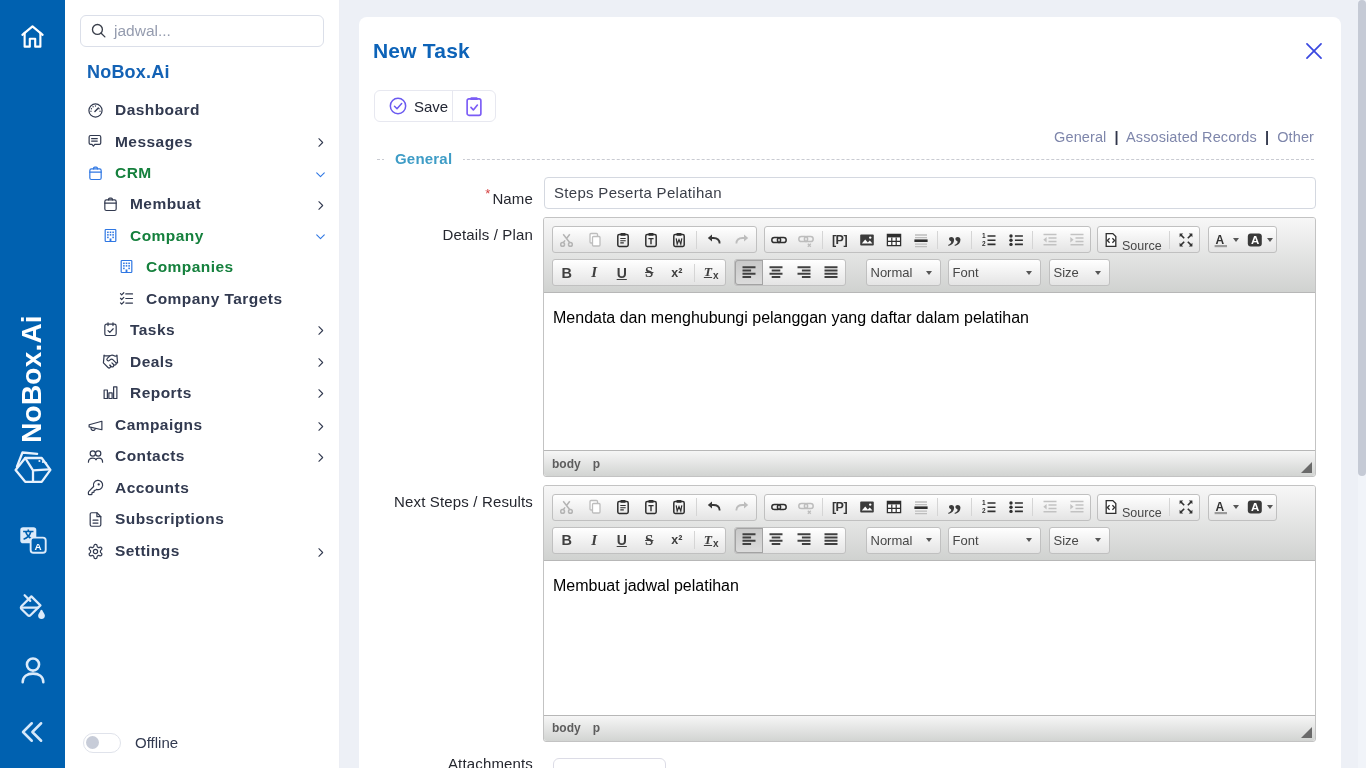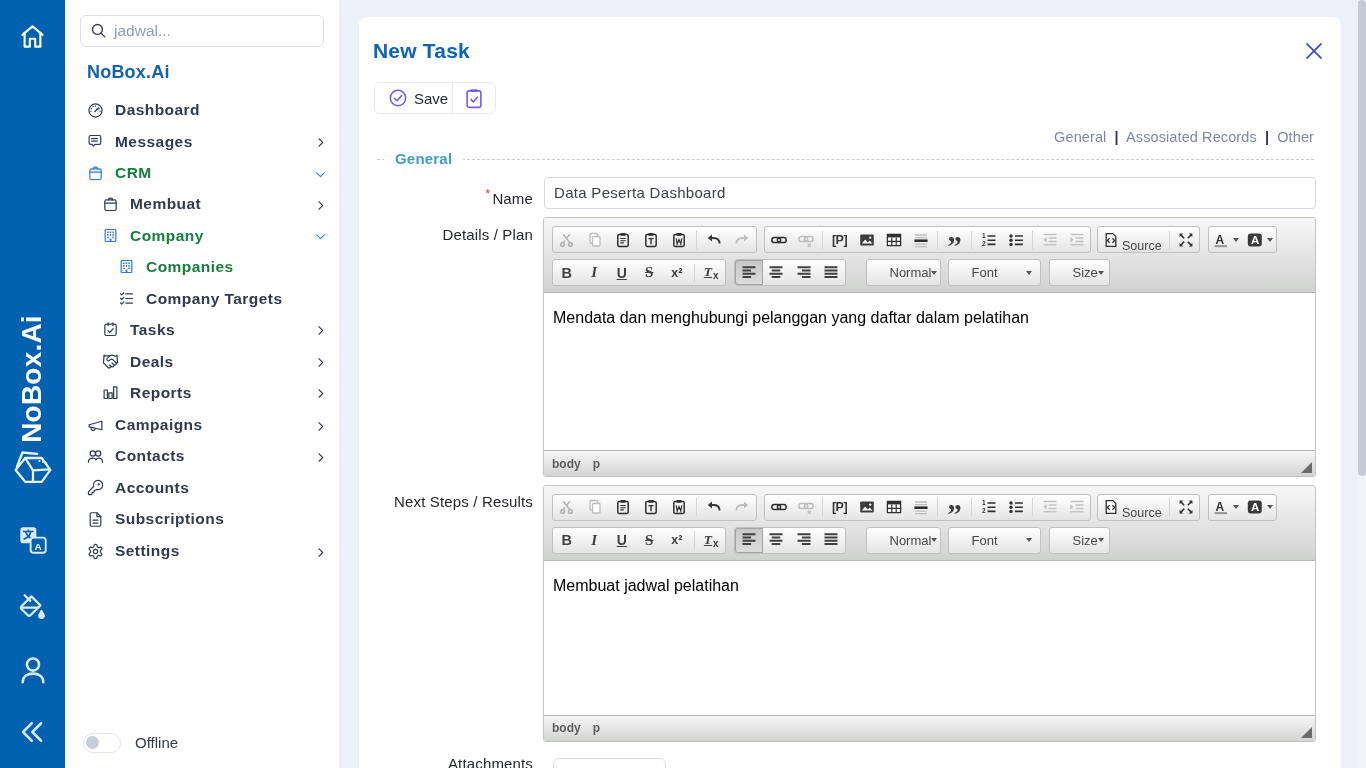--- a/index.html
+++ b/index.html
@@ -14,42 +14,42 @@
 #search span{color:#959caf;font-size:15.5px}
 #sbrand{position:absolute;left:22px;top:62px;font-size:18px;font-weight:700;color:#1362b5;letter-spacing:.2px}
 .mi{position:absolute;height:22px;display:flex;align-items:center;gap:11px;font-size:15.5px;font-weight:700;color:#323a50;letter-spacing:.45px}
 .mi.blue{color:#15803d}
 #offline{position:absolute;left:18px;top:733px;display:flex;align-items:center;gap:14px}
 #offtrack{width:38px;height:19.5px;border-radius:10px;background:#fff;border:1.5px solid #e0e3eb;position:relative}
 #offknob{position:absolute;left:1.5px;top:1.5px;width:13.5px;height:13.5px;border-radius:50%;background:#c7ccd8}
 #offline span{font-size:15px;color:#323a50}
 #title{position:absolute;left:14px;top:23px;font-size:21px;line-height:22px;font-weight:700;color:#0d63b8;letter-spacing:.2px}
 #close{position:absolute;left:942px;top:21px}
-#savebar{position:absolute;left:15px;top:65px;width:122px;height:32px;border:1px solid #e7e8f0;border-radius:6px;background:#fff;display:flex;align-items:center}
+#savebar{position:absolute;left:15px;top:73px;width:122px;height:32px;border:1px solid #e7e8f0;border-radius:6px;background:#fff;display:flex;align-items:center}
 #savebar .sv{flex:0 0 78px;display:flex;align-items:center;justify-content:flex-start;padding-left:13px;gap:6px;font-size:15px;color:#232735;border-right:1px solid #e7e8f0;height:100%}
 #savebar .cb{flex:1;display:flex;align-items:center;justify-content:center}
 #tabs{position:absolute;right:27px;top:112px;font-size:14.5px;color:#7e86ab;letter-spacing:.1px}
 #tabs b{color:#30354a;padding:0 4px}
 #fs{position:absolute;left:18px;top:142px;width:937px;border-top:1px dashed #c9cbd2}
 #fs span{position:absolute;left:7px;top:-10px;background:#fff;padding:0 11px;font-size:15px;font-weight:700;color:#3e9cc6;letter-spacing:.2px}
 .flabel{position:absolute;width:174px;text-align:right;font-size:15px;letter-spacing:.15px;color:#25272f}
 .flabel .req{color:#d43f3f;font-size:13px;vertical-align:6px;margin-right:2px}
 #nameinput{position:absolute;left:185px;top:160px;width:772px;height:31.5px;border:1px solid #d4d8e0;border-radius:4px;font-size:15px;letter-spacing:.3px;color:#3b3f49;display:flex;align-items:center;padding-left:9px}
 .cke{position:absolute;left:184px;width:773px;border:1px solid #c3c3c3;border-radius:3px;background:#f6f6f6}
 .tbar{padding:8px 7px 6px 8px;background:linear-gradient(#f7f7f7,#d0d2d0);border-bottom:1px solid #b7b7b7;border-radius:2px 2px 0 0}
 .trow{display:flex;align-items:center;height:27px}
 .trow+.trow{margin-top:6px}
 .tg{display:flex;align-items:center;height:27px;background:linear-gradient(#ffffff,#e4e4e4);border:1px solid #c0c0c0;border-radius:3px}
 .tb{width:28px;height:25px;display:flex;align-items:center;justify-content:center}
 .tbn{width:27px}
 .tb2{width:27.5px}
 .ts{width:1px;height:18px;background:#d5d5d5;margin:0 3px}
 .on{background:linear-gradient(#c8c8c8,#dcdcdc);box-shadow:inset 0 0 0 1px #a3a3a3;border-radius:3px 0 0 3px}
 .combo{display:flex;align-items:center;height:27px;background:linear-gradient(#ffffff,#e4e4e4);border:1px solid #c0c0c0;border-radius:3px;font-size:13px;color:#474747;justify-content:space-between}
-.combo .cl{padding-left:23px}
+.combo .cl{padding-left:4px}
 .car{width:0;height:0;border-left:3.5px solid transparent;border-right:3.5px solid transparent;border-top:4px solid #565656;margin-right:8px}
 .cont{background:#fff;font-family:Liberation Sans, sans-serif;font-size:16px;color:#000;padding:14px 9px 0;line-height:1.35}
 .pbar{height:26px;background:linear-gradient(#f6f6f6,#d2d4d2);border-top:1px solid #b7b7b7;display:flex;align-items:center;padding:0 8px;gap:12px;font-size:12px;font-weight:700;color:#5d5d5d;position:relative;border-radius:0 0 3px 3px}
 .grip{position:absolute;right:3px;bottom:3px;width:0;height:0;border-left:11px solid transparent;border-bottom:11px solid #6a6a6a}
 .bi{font-weight:700;font-size:14.5px;color:#404040;font-family:"Liberation Sans",sans-serif}
 .ii{font-style:italic;font-weight:700;font-size:15px;color:#404040;font-family:"Liberation Serif",serif}
 .ui{font-weight:700;font-size:14px;color:#404040;text-decoration:underline}
 .si{font-weight:700;font-size:15px;color:#404040;font-family:"Liberation Serif",serif;text-decoration:line-through}
 .xi{font-weight:700;font-size:12.5px;color:#404040}
 .tx{font-style:italic;font-weight:700;font-size:13.5px;color:#404040;font-family:"Liberation Serif",serif;text-decoration:underline}
@@ -421,21 +421,21 @@
             <path d="M9 2h6a1 1 0 0 1 1 1v1.8H8V3a1 1 0 0 1 1-1z" fill="#7b5cf6" stroke="none"></path>
             <path d="M8.7 13l2.6 2.8 4.4-5.4"></path>
           </svg>
         </span>
       </div>
   <div id="tabs">General <b>|</b> Assosiated Records <b>|</b> Other</div>
   <div id="fs">
         <span>General</span>
       </div>
   <div class="flabel" style="top:169px"><span class="req">*</span>Name</div>
-  <div id="nameinput">Data Peserta Dashboard</div>
+  <div id="nameinput">Steps Peserta Pelatihan</div>
 <div class="cke" style="top:200px">
 <div class="tbar">
  <div class="trow">
   <div class="tg" style="margin-right:7px">
    <span class="tb">
                 <svg width="16" height="16" viewBox="0 0 16 16">
                   <use href="#scut"></use>
                 </svg>
               </span>
               <span class="tb">

